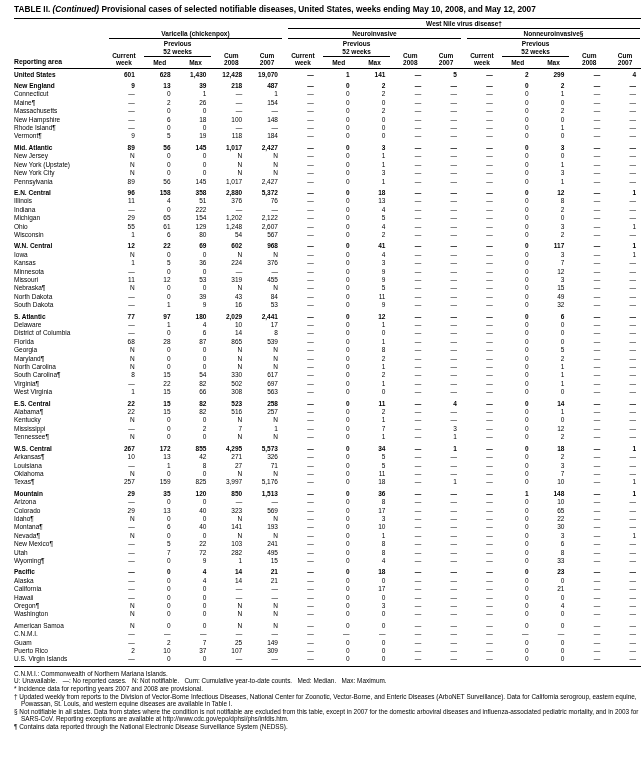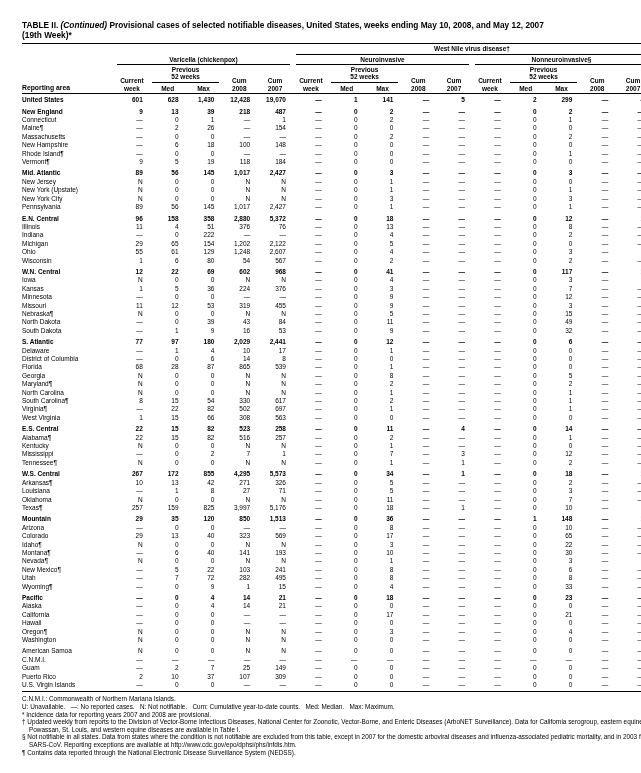--- a/index.html
+++ b/index.html
@@ -2,21 +2,21 @@
 <html><head>
 <meta charset="utf-8">
 <style>
   * { box-sizing: border-box; }
   html, body { margin: 0; padding: 0; }
   body {
     width: 641px; height: 773px; overflow: hidden;
     background: #ffffff; color: #000000;
     font-family: "Liberation Sans", "DejaVu Sans", sans-serif;
   }
-  .page { padding: 5px 6px 0 22px; margin-top: 16px; }
+  .page { padding: 5px 6px 0 14px; }
 
   .title { font-size: 8.3px; font-weight: bold; line-height: 9.6px; }
   .title .i { font-style: italic; }
 
   table {
     border-collapse: collapse;
     width: 629px;
     table-layout: fixed;
     border-top: 1px solid #000;
     border-bottom: 1px solid #000;
@@ -55,21 +55,20 @@
 </head>
 <body>
 
 <div class="page">
 
   <div class="title">
     <span>TABLE II.</span>
     <span class="i">(Continued)</span>
     <span>Provisional cases of selected notifiable diseases, United States, weeks ending May 10, 2008, and May 12, 2007</span>
   </div>
-  <div class="title">(19th Week)*</div>
 
   <table>
     <colgroup>
       <col class="c-area">
       <col span="15" class="c-num">
     </colgroup>
     <thead>
       <tr>
         <th class="area-head hb" rowspan="4">Reporting area</th>
         <th colspan="5"></th>

